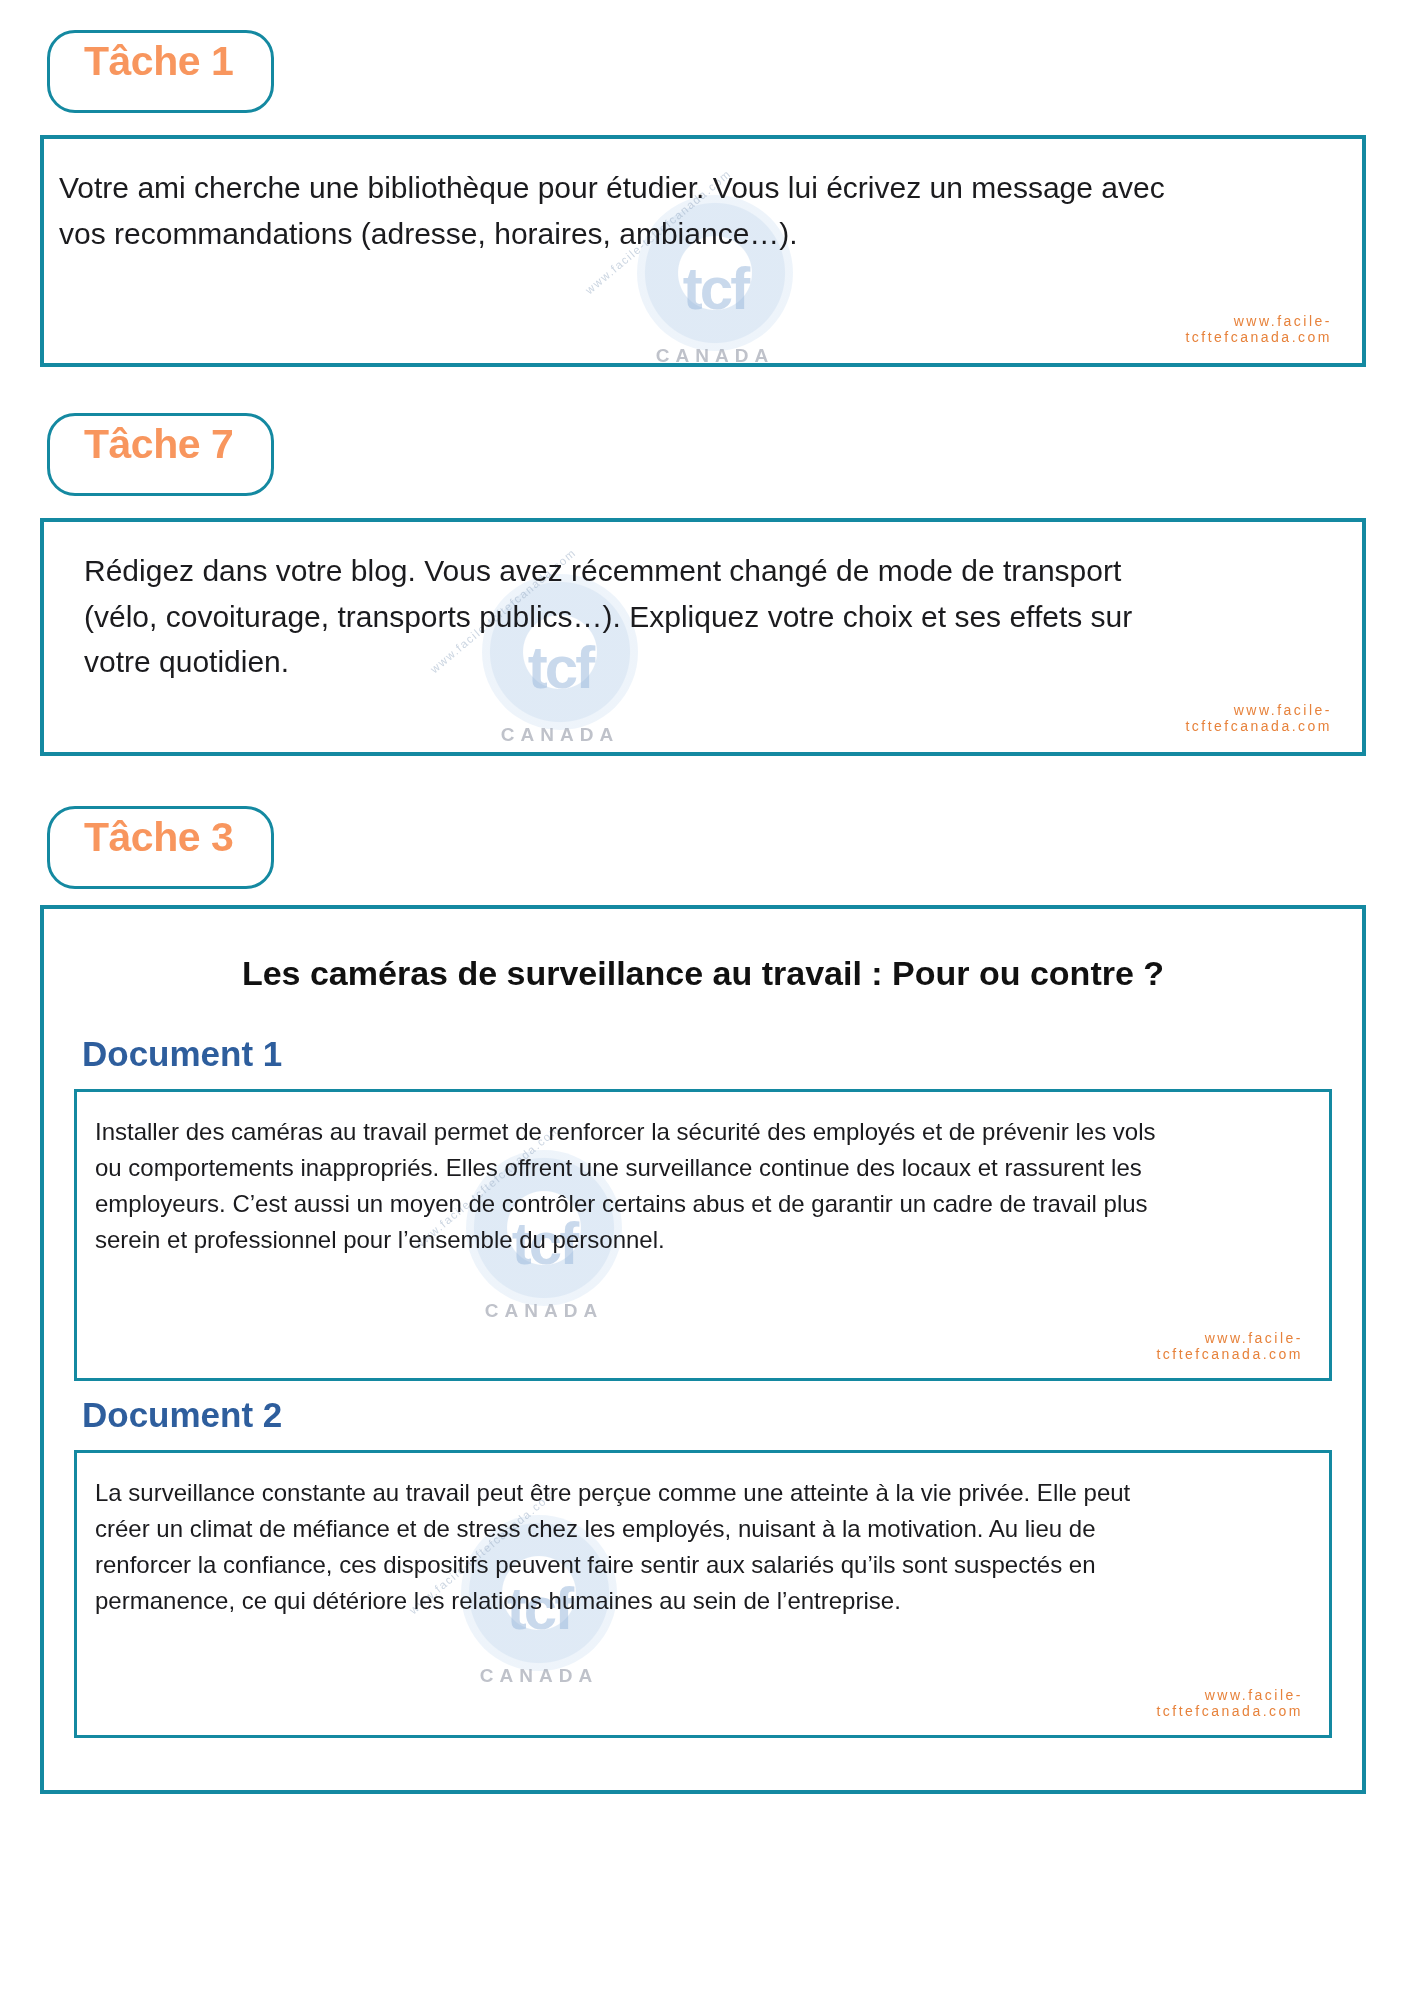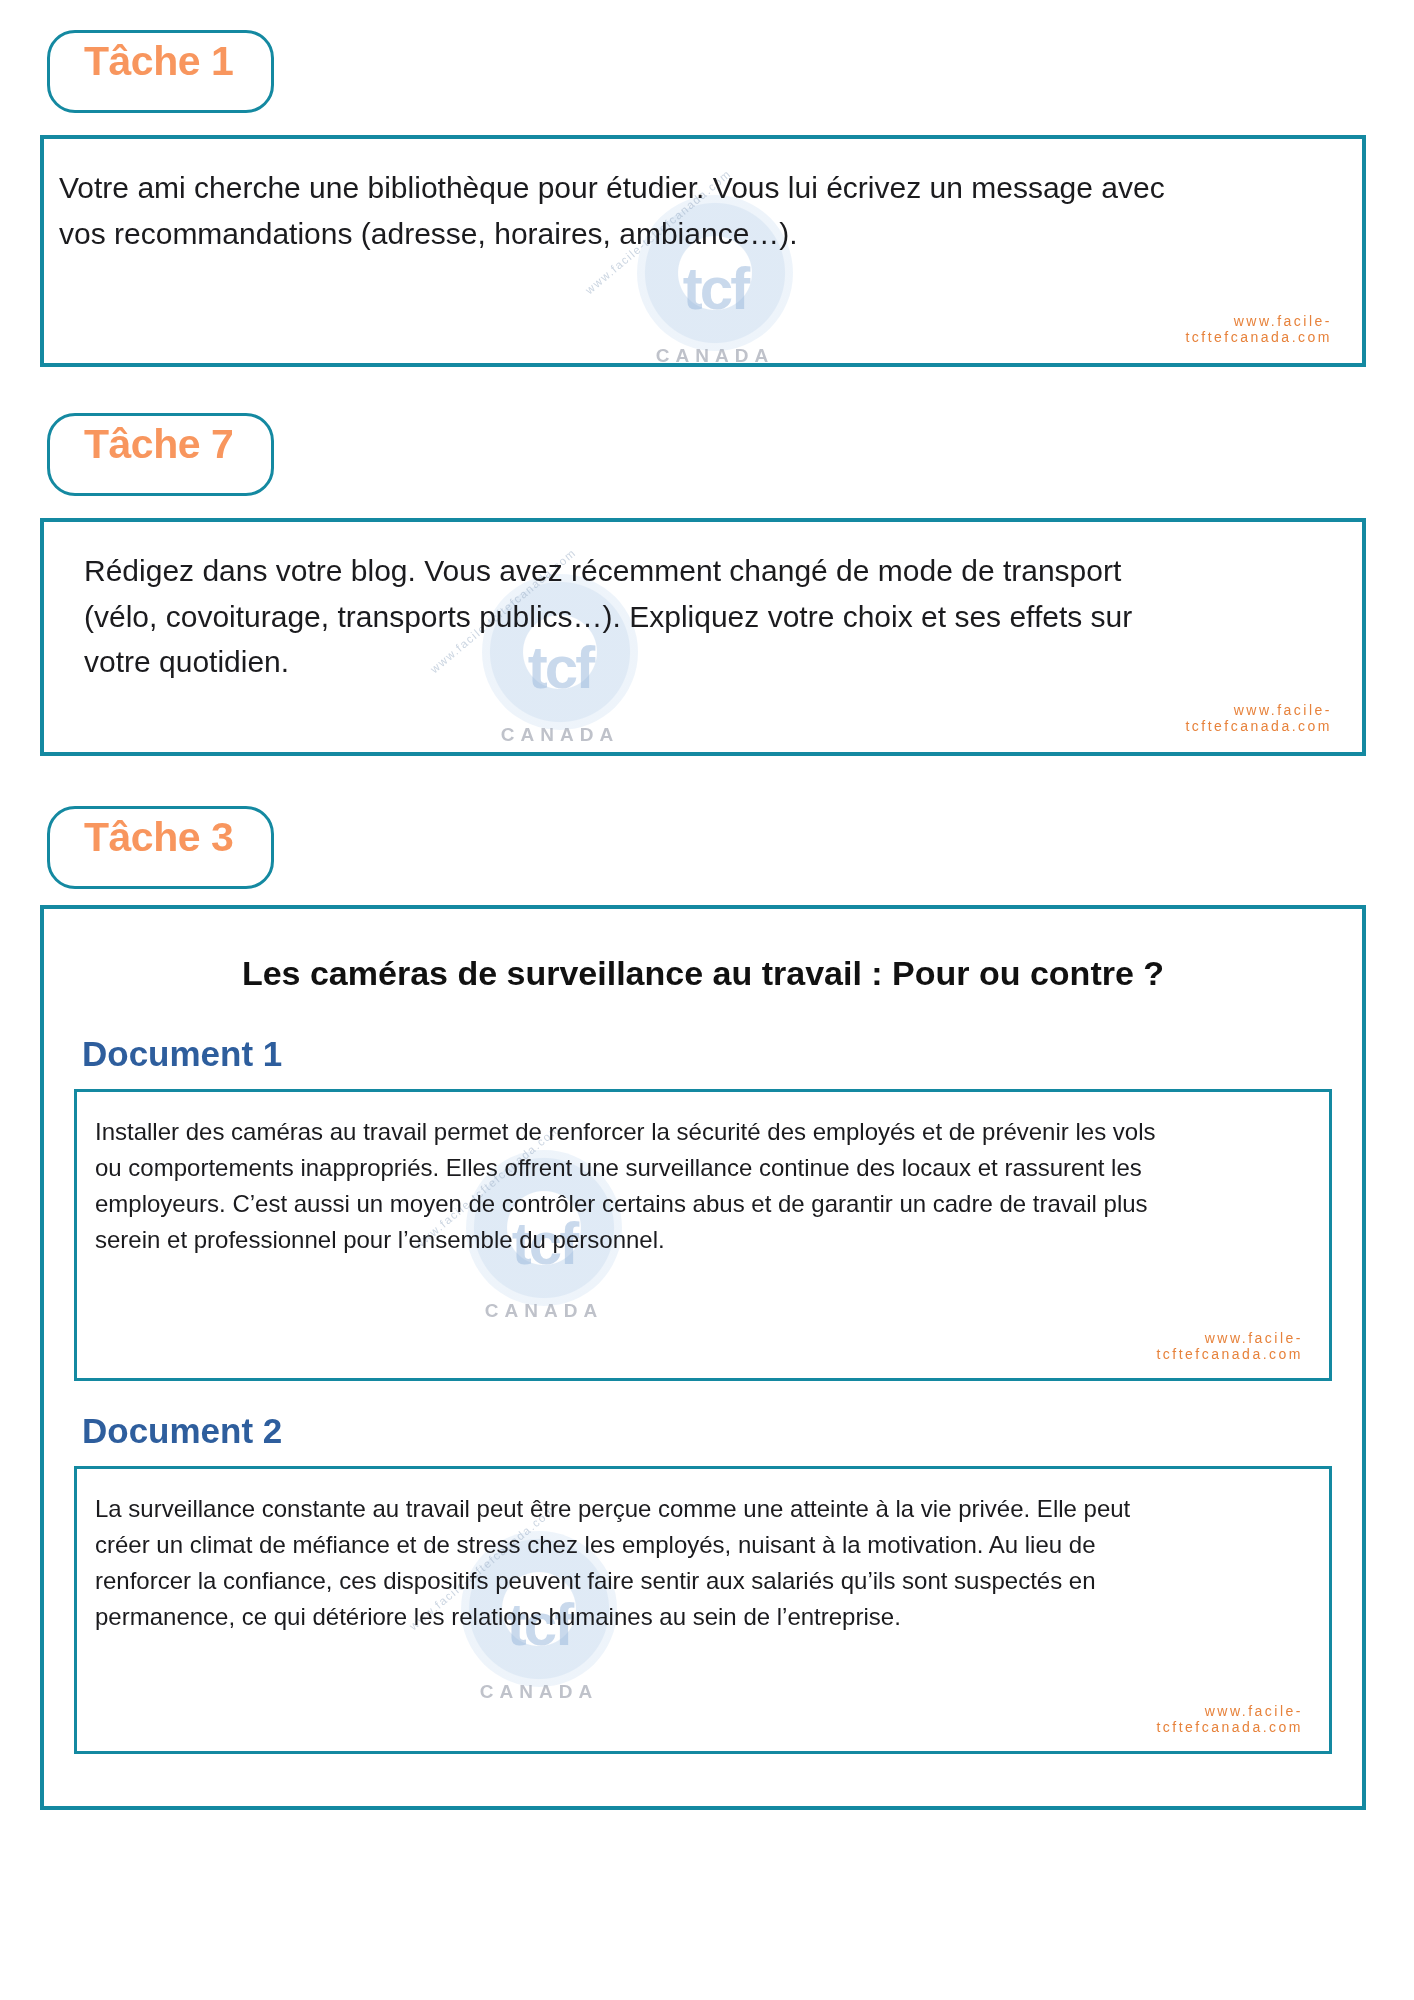--- a/index.html
+++ b/index.html
@@ -71,21 +71,21 @@
     margin:0 0 42px;
     text-align:center;
     font-size:34px;font-weight:bold;line-height:1.2;
     color:#111;
   }
   .doc-heading{
     margin:0 0 18px 8px;
     font-size:35px;font-weight:700;line-height:1;
     color:var(--blue);
   }
-  .doc-heading.h2{margin-top:32px;}
+  .doc-heading.h2{margin-top:16px;}
   .doc-box{
     position:relative;overflow:hidden;
     border:3px solid var(--teal);
     padding:22px 18px 6px 18px;
     display:flex;flex-direction:row;
     background:#fff;
   }
   .doc-box.d1{min-height:292px;}
   .doc-box.d2{min-height:288px;}
   .doc-text{

